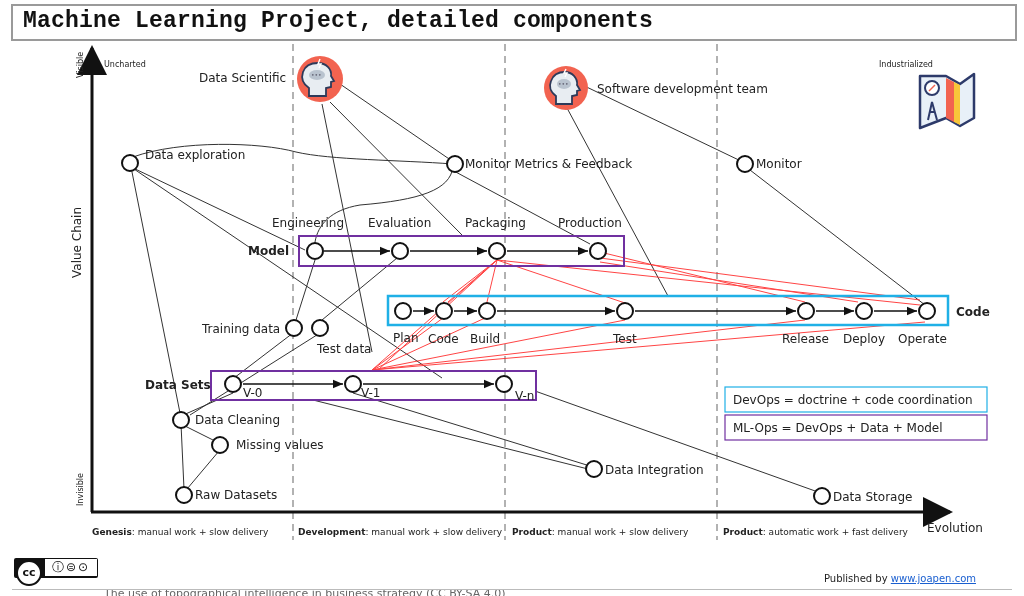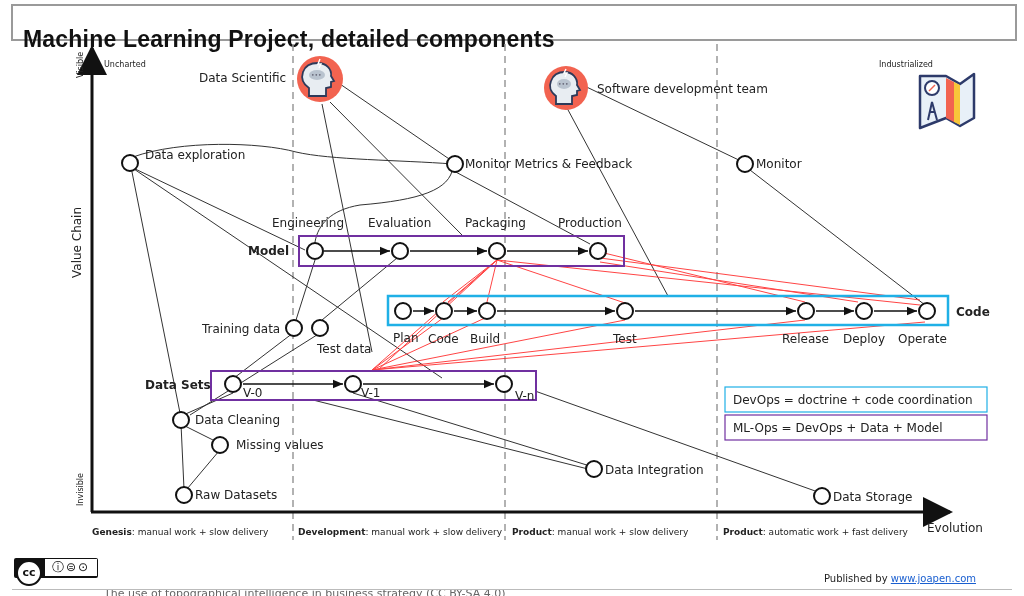--- a/index.html
+++ b/index.html
@@ -1,18 +1,18 @@
 <!DOCTYPE html>
 <html><head>
 <meta charset="utf-8">
 <style>
   html, body { margin:0; padding:0; background:#ffffff; }
   body { width:1024px; height:596px; position:relative; overflow:hidden; font-family:"DejaVu Sans", sans-serif; }
   #title-box { position:absolute; left:11px; top:4px; width:1006px; height:37px; border:2px solid #9a9a9a; box-sizing:border-box; background:#fff; }
-  #title-text { position:absolute; left:10px; top:20px; font-family:Liberation Sans, sans-serif; font-weight:bold; font-size:23px; color:#111; letter-spacing:0.2px; }
+  #title-text { position:absolute; left:10px; top:2px; font-family:Liberation Mono, monospace; font-weight:bold; font-size:23px; color:#111; letter-spacing:0.2px; }
   svg#map { position:absolute; left:0; top:0; }
   .lbl { font-family:"DejaVu Sans", sans-serif; fill:#222; }
   #footer-rule { position:absolute; left:12px; top:589px; width:1000px; height:1px; background:#bbb; }
   #cc-logo { position:absolute; left:14px; top:558px; width:84px; height:20px; background:#111; border-radius:2px; }
   #cc-circle { position:absolute; left:2px; top:2px; width:26px; height:26px; border-radius:50%; background:#fff; border:2px solid #111; box-sizing:border-box; color:#111; font-weight:bold; font-size:11px; line-height:22px; text-align:center; }
   #cc-icons { position:absolute; left:31px; top:1px; width:52px; height:17px; background:#fff; color:#111; font-size:12px; line-height:17px; text-align:center; letter-spacing:2px; }
   #cc-tags { position:absolute; left:31px; top:19px; width:52px; color:#fff; font-size:6px; letter-spacing:1px; text-align:center; font-weight:bold; }
   #footer-text { position:absolute; left:104px; top:587px; font-family:"DejaVu Sans", sans-serif; font-size:11px; color:#666; }
   #published { position:absolute; right:48px; top:573px; font-family:"DejaVu Sans", sans-serif; font-size:10px; color:#222; }
   #published a { color:#1a5fd0; text-decoration:underline; }

